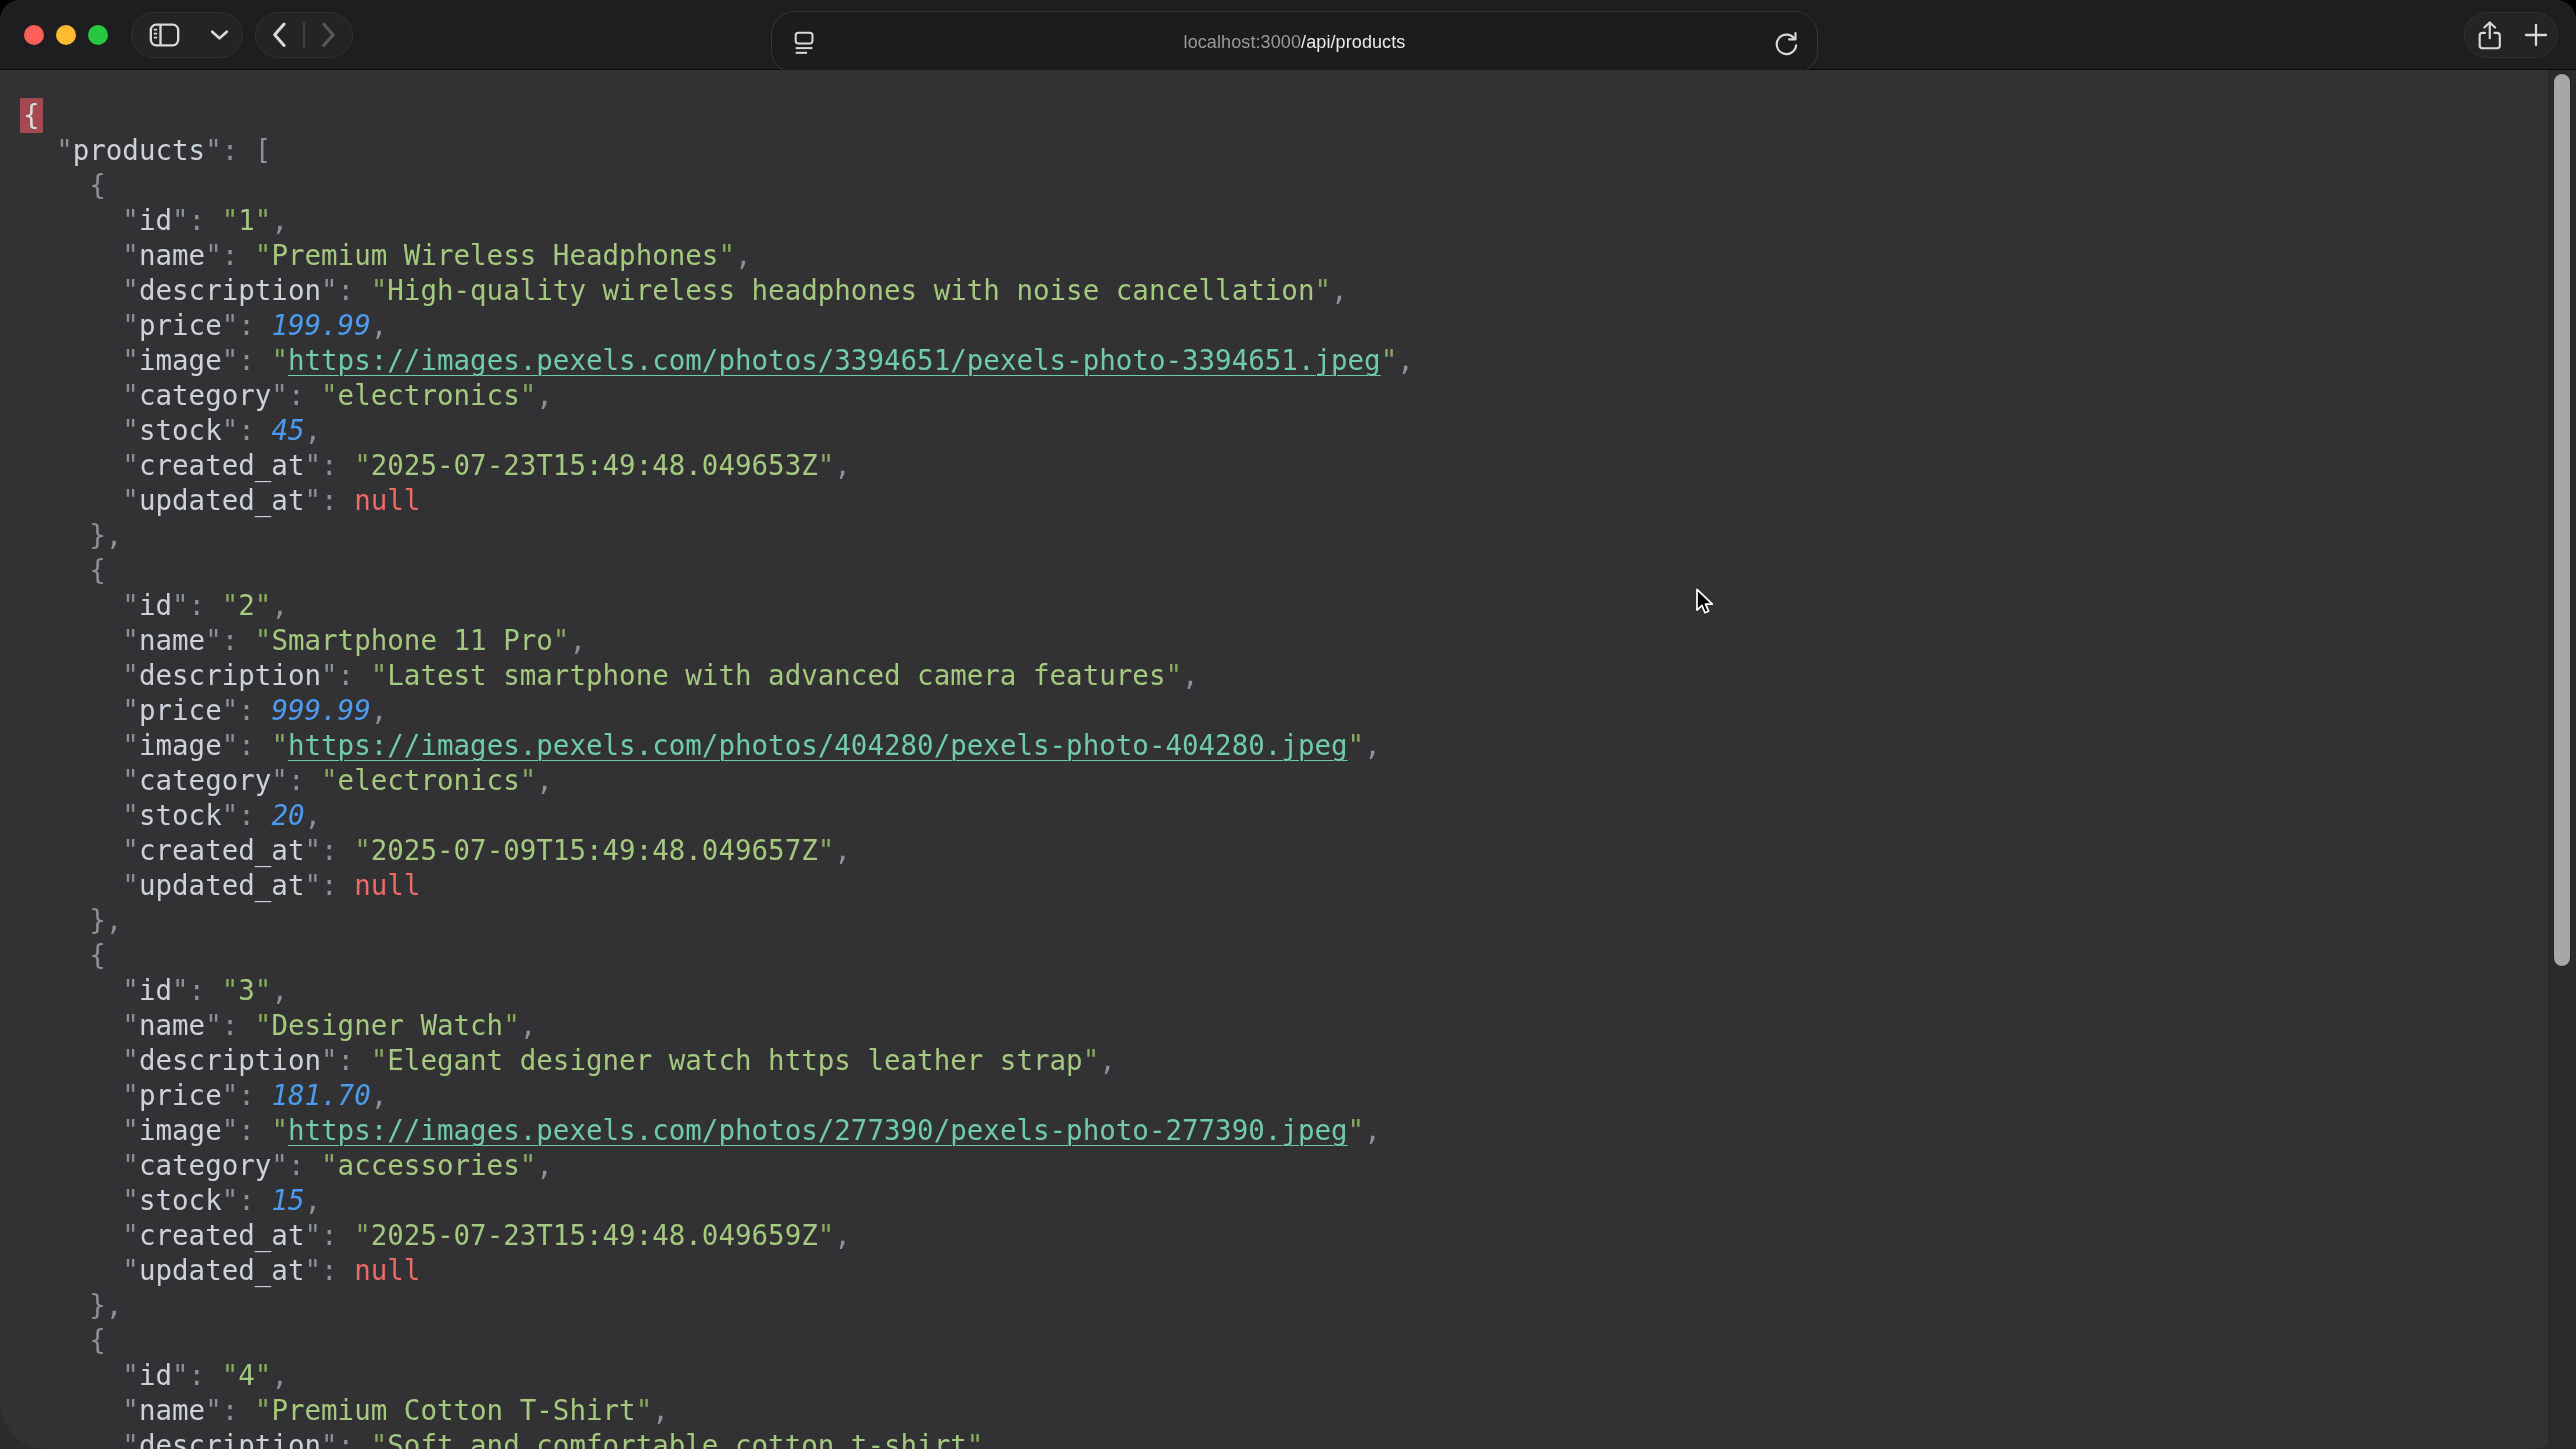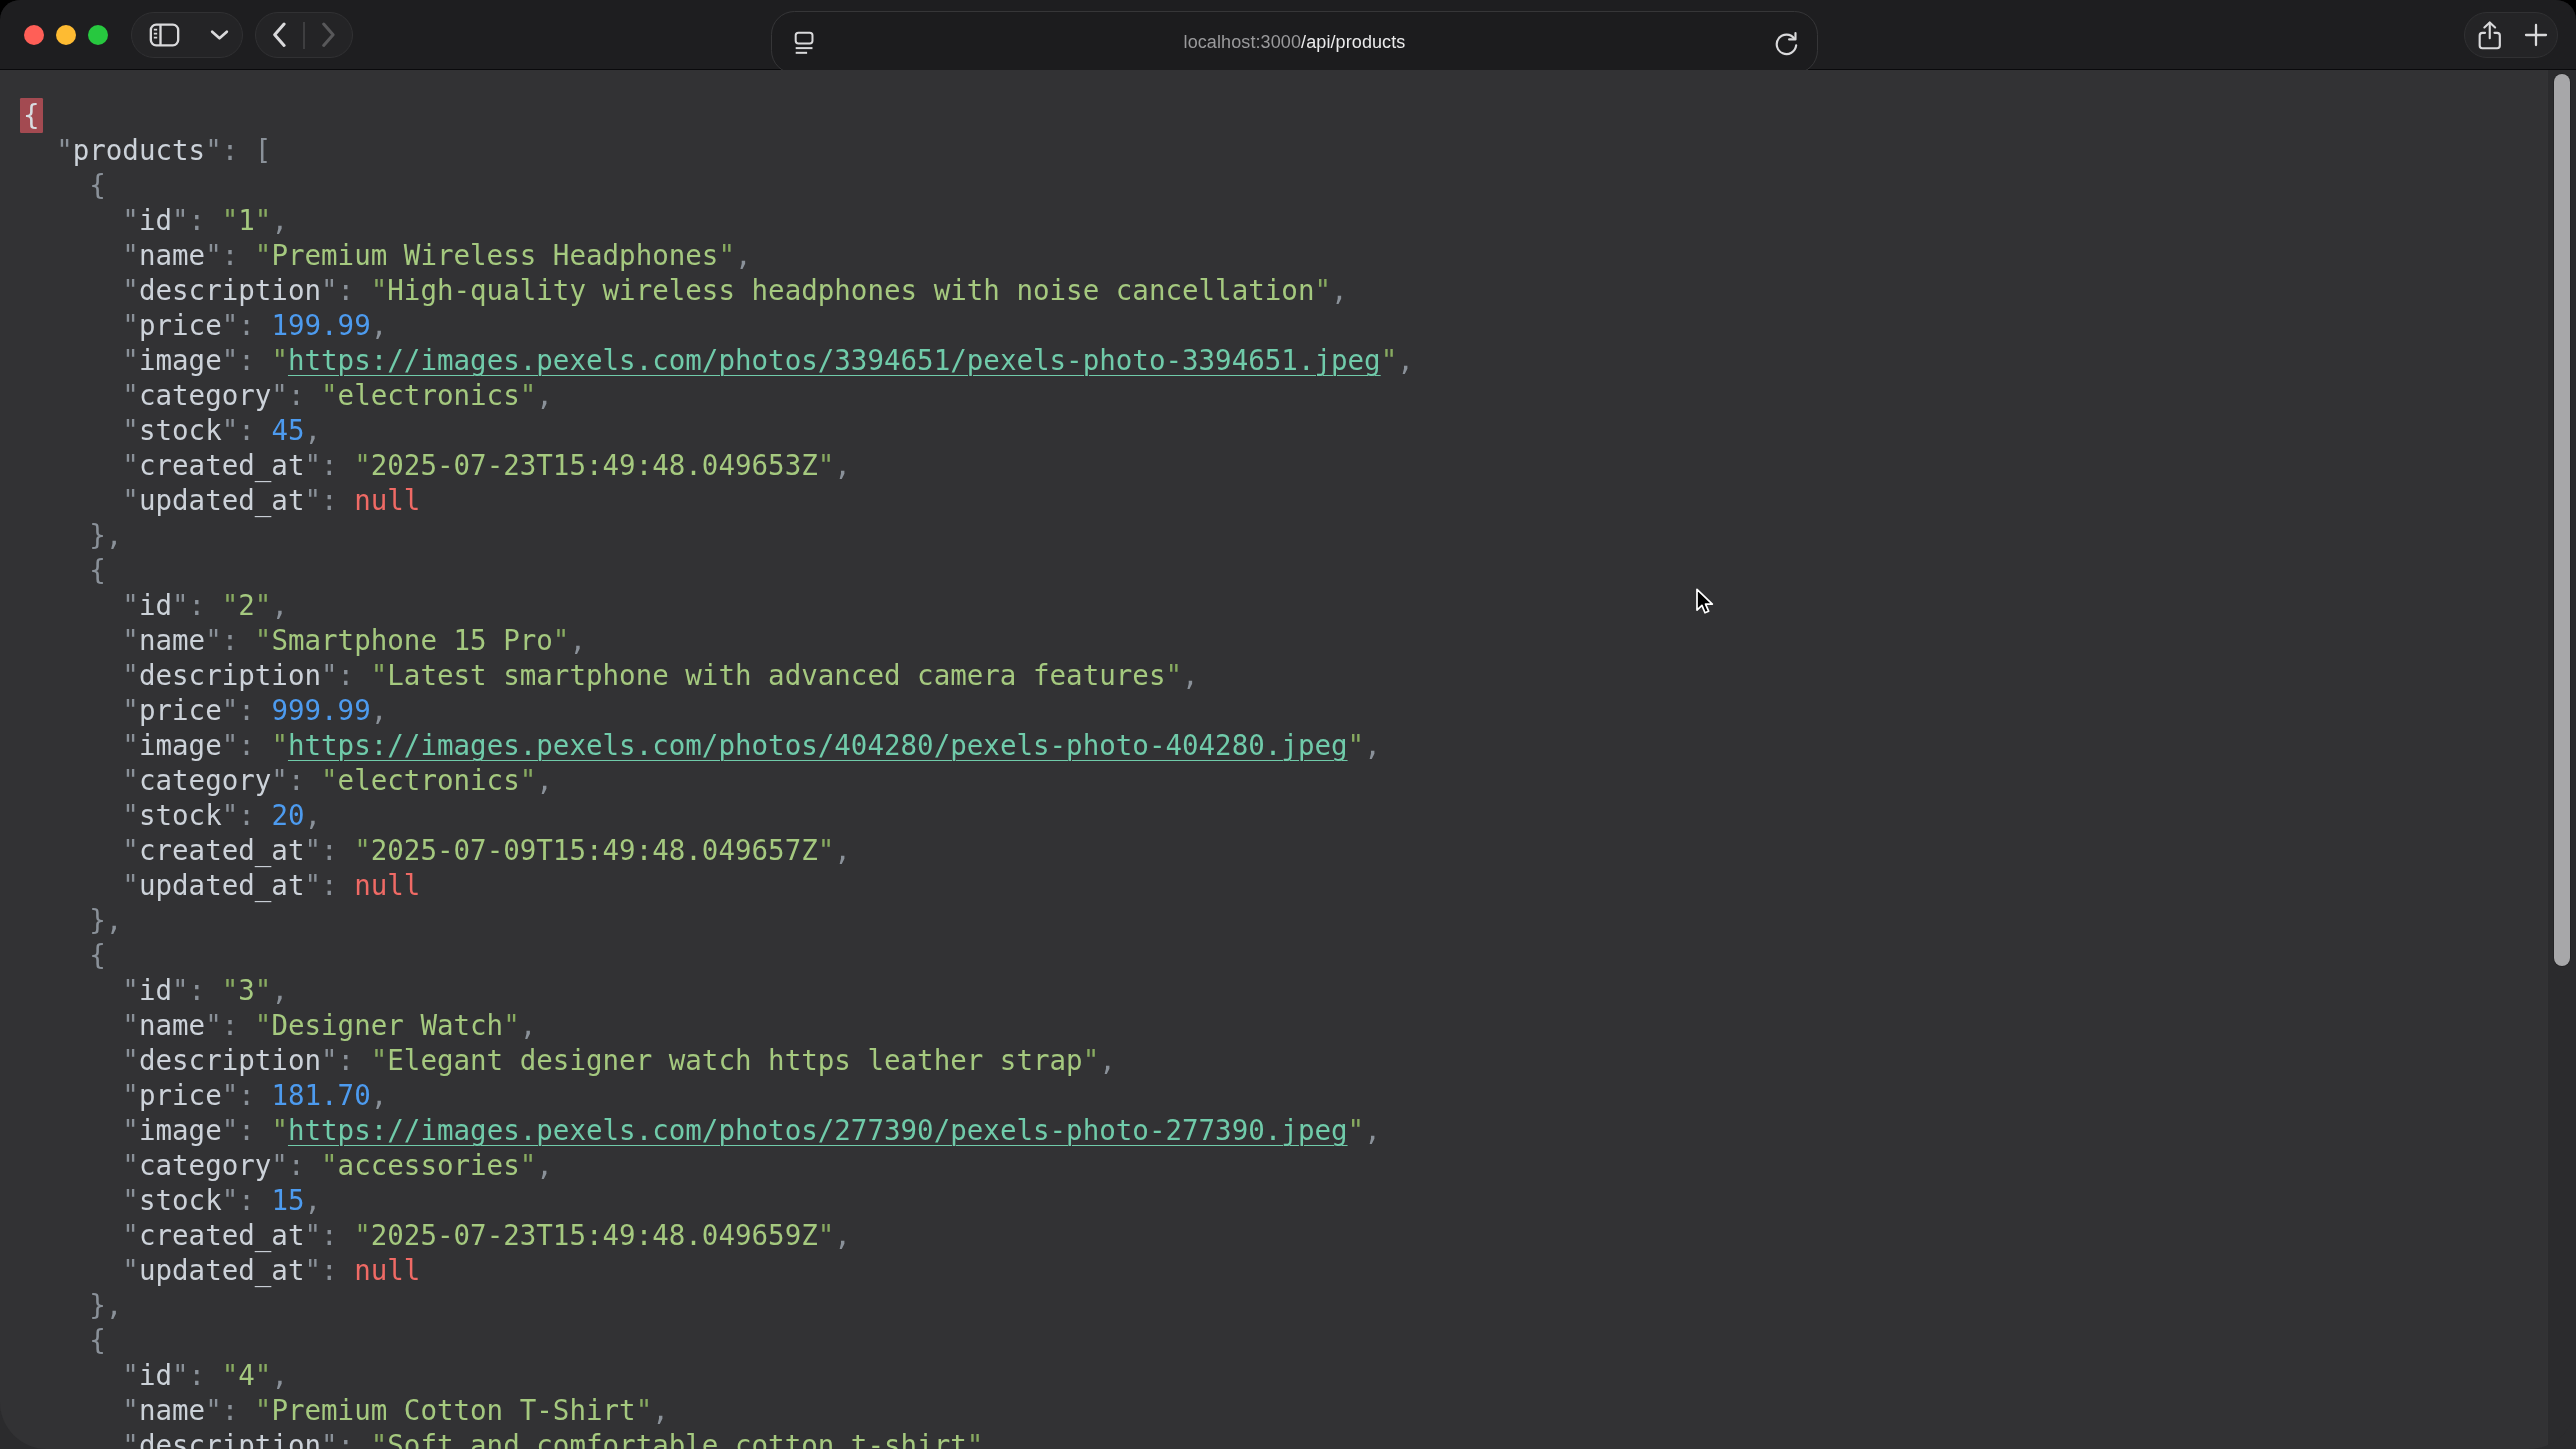--- a/index.html
+++ b/index.html
@@ -105,21 +105,21 @@
     font-family:"DejaVu Sans Mono", monospace;
     font-size:27.5px;line-height:35px;
     white-space:pre;
     color:var(--json-punct);
   }
   #json-pre .k{color:var(--json-key);text-align:right;}
   #json-pre .p{color:var(--json-punct);}
   #json-pre .q{color:var(--json-punct);}
   #json-pre .s{color:var(--json-string);}
   #json-pre .sq{color:var(--json-string-quote);}
-  #json-pre .n{color:var(--json-number);}
+  #json-pre .n{color:var(--json-number);font-style:italic;}
   #json-pre .u{color:var(--json-null);margin-top:36px;}
   #json-pre .lnk{color:var(--json-link);text-decoration:underline;text-decoration-thickness:1.3px;text-underline-offset:4.7px;}
   #json-pre .hl{background:var(--brace-hl-bg);color:var(--brace-hl-fg);padding:0.7px 3.4px 2px 3.4px;margin-left:-3.4px;border-radius:1.3px;}
   
   .scrollbar-track{
     position:absolute;top:0;bottom:0;right:0;width:29.5px;
     background:rgba(0,0,0,0.12);
     border-left:0.7px solid rgba(255,255,255,0.04);
   }
   .scrollbar-thumb{
@@ -235,21 +235,21 @@
       <span class="q">"</span><span class="k">description</span><span class="q">"</span><span class="p">: </span><span class="sq">"</span><span class="s">High-quality wireless headphones with noise cancellation</span><span class="sq">"</span><span class="p">,</span>
       <span class="q">"</span><span class="k">price</span><span class="q">"</span><span class="p">: </span><span class="n">199.99</span><span class="p">,</span>
       <span class="q">"</span><span class="k">image</span><span class="q">"</span><span class="p">: </span><span class="sq">"</span><a class="lnk">https://images.pexels.com/photos/3394651/pexels-photo-3394651.jpeg</a><span class="sq">"</span><span class="p">,</span>
       <span class="q">"</span><span class="k">category</span><span class="q">"</span><span class="p">: </span><span class="sq">"</span><span class="s">electronics</span><span class="sq">"</span><span class="p">,</span>
       <span class="q">"</span><span class="k">stock</span><span class="q">"</span><span class="p">: </span><span class="n">45</span><span class="p">,</span>
       <span class="q">"</span><span class="k">created_at</span><span class="q">"</span><span class="p">: </span><span class="sq">"</span><span class="s">2025-07-23T15:49:48.049653Z</span><span class="sq">"</span><span class="p">,</span>
       <span class="q">"</span><span class="k">updated_at</span><span class="q">"</span><span class="p">: </span><span class="u">null</span>
     <span class="p">}</span><span class="p">,</span>
     <span class="p">{</span>
       <span class="q">"</span><span class="k">id</span><span class="q">"</span><span class="p">: </span><span class="sq">"</span><span class="s">2</span><span class="sq">"</span><span class="p">,</span>
-      <span class="q">"</span><span class="k">name</span><span class="q">"</span><span class="p">: </span><span class="sq">"</span><span class="s">Smartphone 15 Pro</span><span class="sq">"</span><span class="p">,</span>
+      <span class="q">"</span><span class="k">name</span><span class="q">"</span><span class="p">: </span><span class="sq">"</span><span class="s">Smartphone 11 Pro</span><span class="sq">"</span><span class="p">,</span>
       <span class="q">"</span><span class="k">description</span><span class="q">"</span><span class="p">: </span><span class="sq">"</span><span class="s">Latest smartphone with advanced camera features</span><span class="sq">"</span><span class="p">,</span>
       <span class="q">"</span><span class="k">price</span><span class="q">"</span><span class="p">: </span><span class="n">999.99</span><span class="p">,</span>
       <span class="q">"</span><span class="k">image</span><span class="q">"</span><span class="p">: </span><span class="sq">"</span><a class="lnk">https://images.pexels.com/photos/404280/pexels-photo-404280.jpeg</a><span class="sq">"</span><span class="p">,</span>
       <span class="q">"</span><span class="k">category</span><span class="q">"</span><span class="p">: </span><span class="sq">"</span><span class="s">electronics</span><span class="sq">"</span><span class="p">,</span>
       <span class="q">"</span><span class="k">stock</span><span class="q">"</span><span class="p">: </span><span class="n">20</span><span class="p">,</span>
       <span class="q">"</span><span class="k">created_at</span><span class="q">"</span><span class="p">: </span><span class="sq">"</span><span class="s">2025-07-09T15:49:48.049657Z</span><span class="sq">"</span><span class="p">,</span>
       <span class="q">"</span><span class="k">updated_at</span><span class="q">"</span><span class="p">: </span><span class="u">null</span>
     <span class="p">}</span><span class="p">,</span>
     <span class="p">{</span>
       <span class="q">"</span><span class="k">id</span><span class="q">"</span><span class="p">: </span><span class="sq">"</span><span class="s">3</span><span class="sq">"</span><span class="p">,</span>

